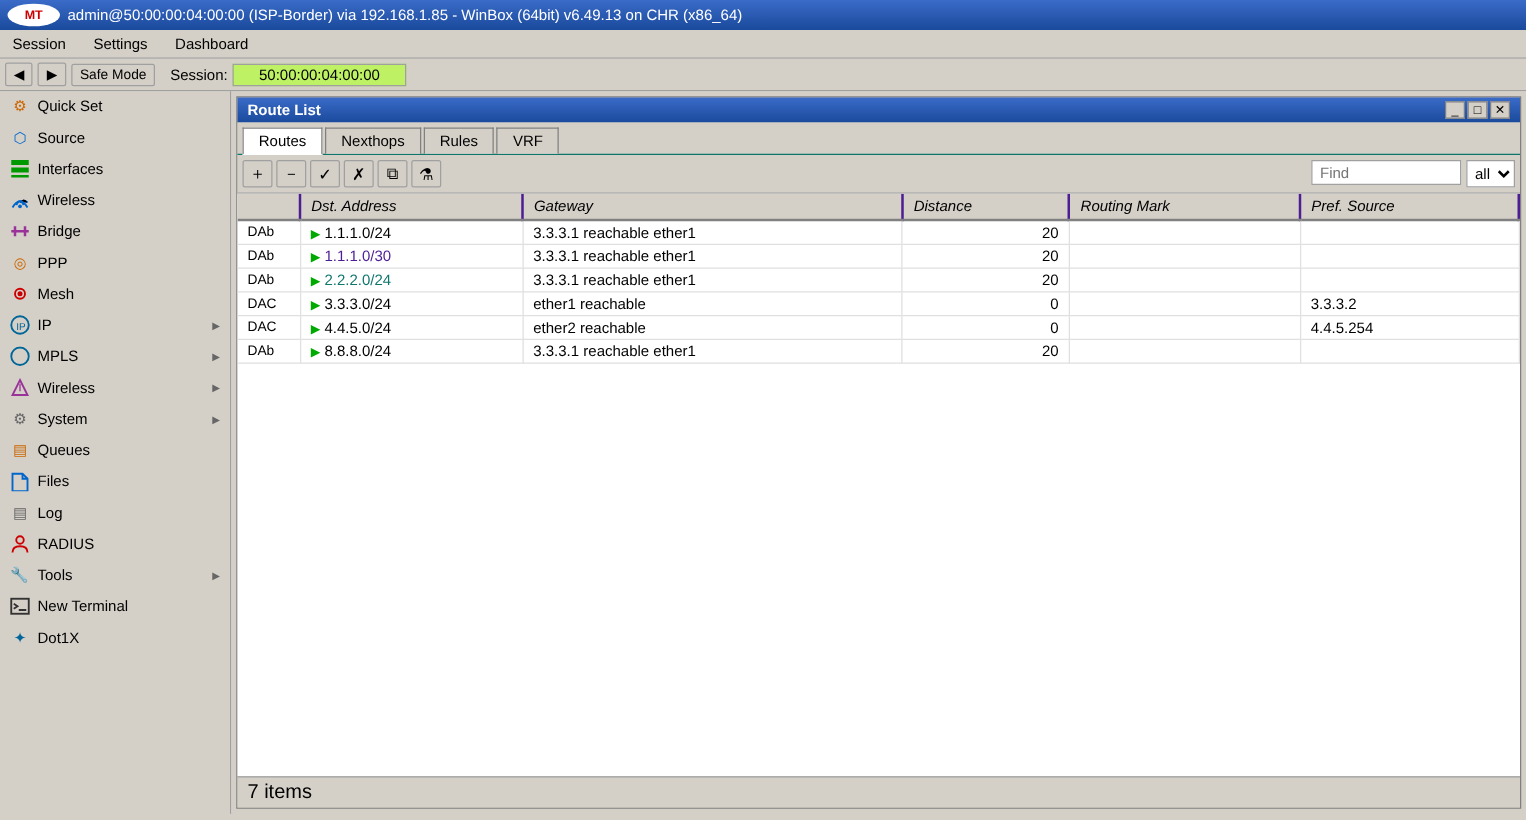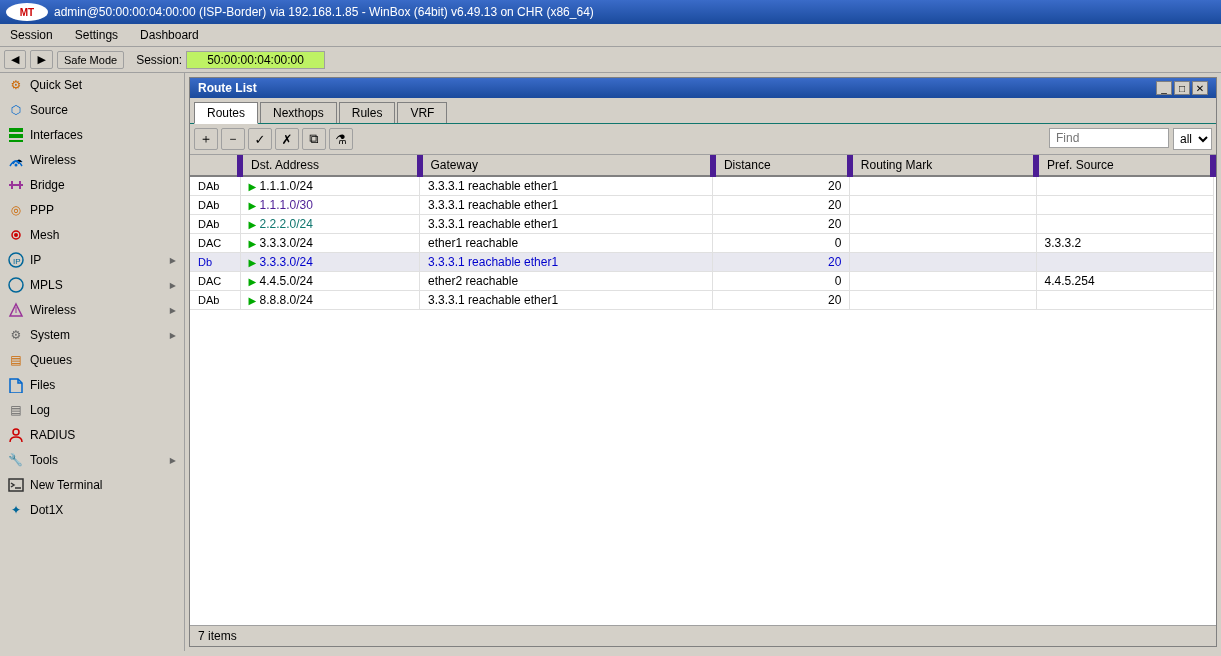--- a/index.html
+++ b/index.html
@@ -212,26 +212,27 @@
       width: 100%;
       border-collapse: collapse;
       font-size: 12px;
     }
     thead tr {
       background: #d4d0c8;
     }
     th {
       padding: 3px 8px;
       text-align: left;
-      border-right: 6px solid #4c1d95;
+      border-right: 2px solid #4c1d95;
       border-bottom: 2px solid #808080;
       font-weight: normal;
       font-size: 12px;
       cursor: pointer;
       white-space: nowrap;
+      font-style: italic;
     }
     td {
       padding: 2px 8px;
       border-bottom: 1px solid #e0e0e0;
       border-right: 1px solid #e0e0e0;
       white-space: nowrap;
     }
     .row-highlighted td {
       color: #0000cc;
       background: #e8e8f0;
@@ -243,21 +244,21 @@
     .arrow-indicator {
       color: #00aa00;
       font-size: 10px;
     }
 
     
     .status-bar {
       padding: 3px 8px;
       background: #d4d0c8;
       border-top: 1px solid #a0a0a0;
-      font-size: 12px;
+      font-size: 16px;
     }
 
     
     .icon-quickset { color: #cc6600; }
     .icon-caps { color: #0066cc; }
     .icon-interfaces { color: #009900; }
     .icon-wireless { color: #0066cc; }
     .icon-bridge { color: #993399; }
     .icon-ppp { color: #cc6600; }
     .icon-mesh { color: #cc0000; }
@@ -511,31 +512,20 @@
       <td class="row-status" style="color:#000">DAC</td>
       <td>
         <span class="arrow-indicator">▶</span>
         <span style="color:#000">3.3.3.0/24</span>
       </td>
       <td style="color:#000">ether1 reachable</td>
       <td style="text-align:right; color:#000">0</td>
       <td></td>
       <td>3.3.3.2</td>
     </tr>
-              <tr class="row-highlighted">
-      <td class="row-status" style="color:#0000cc">Db</td>
-      <td>
-        <span class="arrow-indicator">▶</span>
-        <span style="color:#0000cc">3.3.3.0/24</span>
-      </td>
-      <td style="color:#0000cc">3.3.3.1 reachable ether1</td>
-      <td style="text-align:right; color:#0000cc">20</td>
-      <td></td>
-      <td></td>
-    </tr>
               <tr>
       <td class="row-status" style="color:#000">DAC</td>
       <td>
         <span class="arrow-indicator">▶</span>
         <span style="color:#000">4.4.5.0/24</span>
       </td>
       <td style="color:#000">ether2 reachable</td>
       <td style="text-align:right; color:#000">0</td>
       <td></td>
       <td>4.4.5.254</td>

